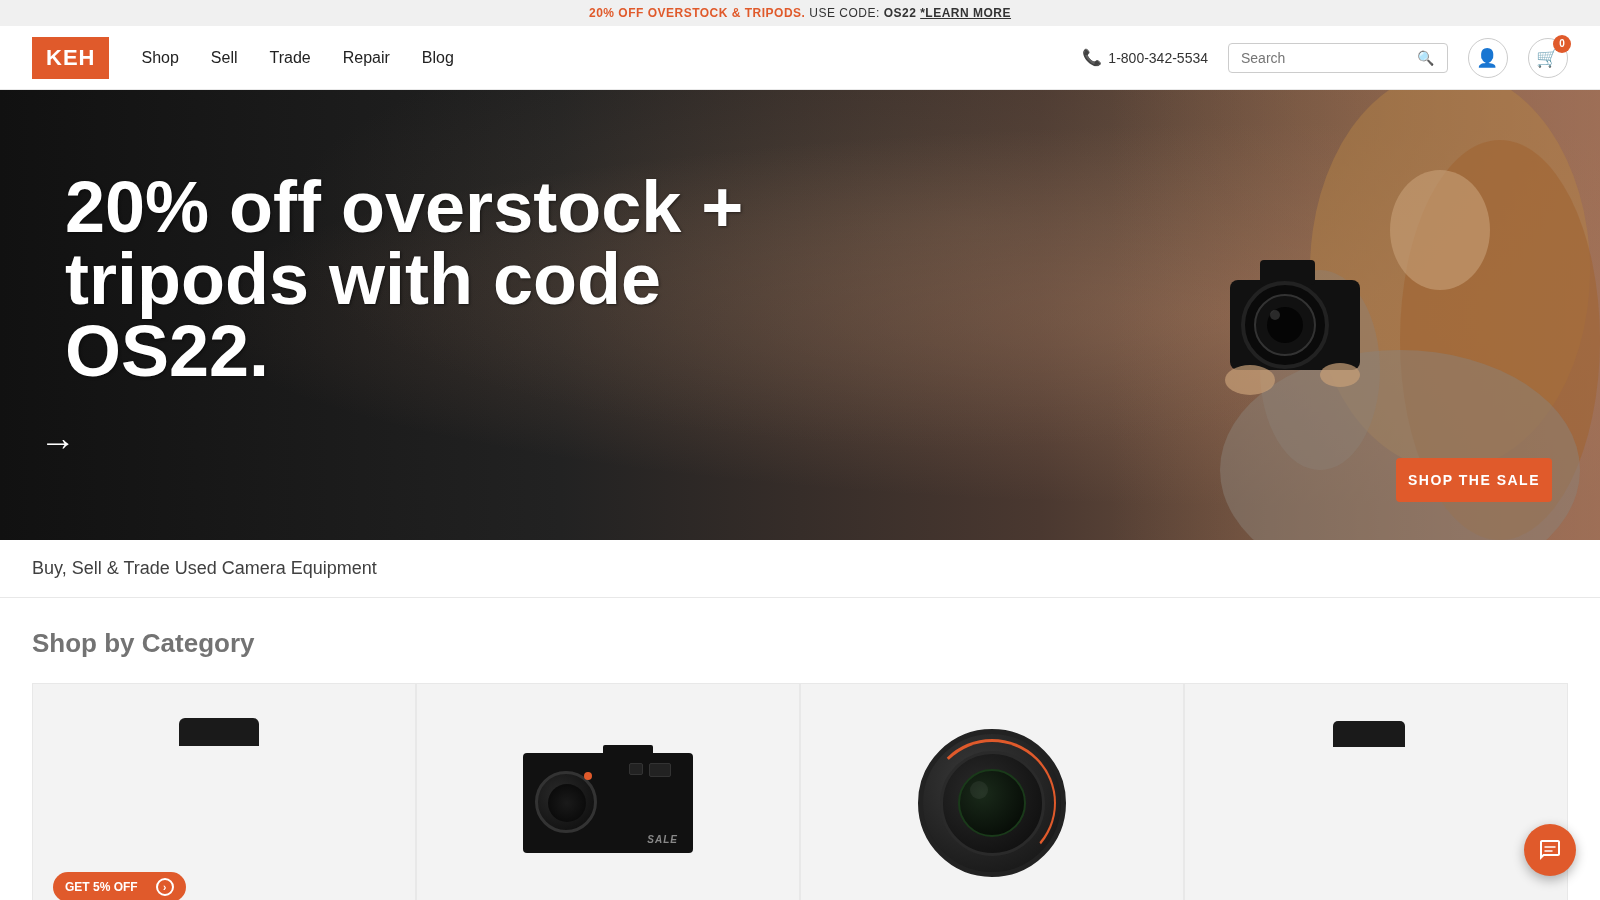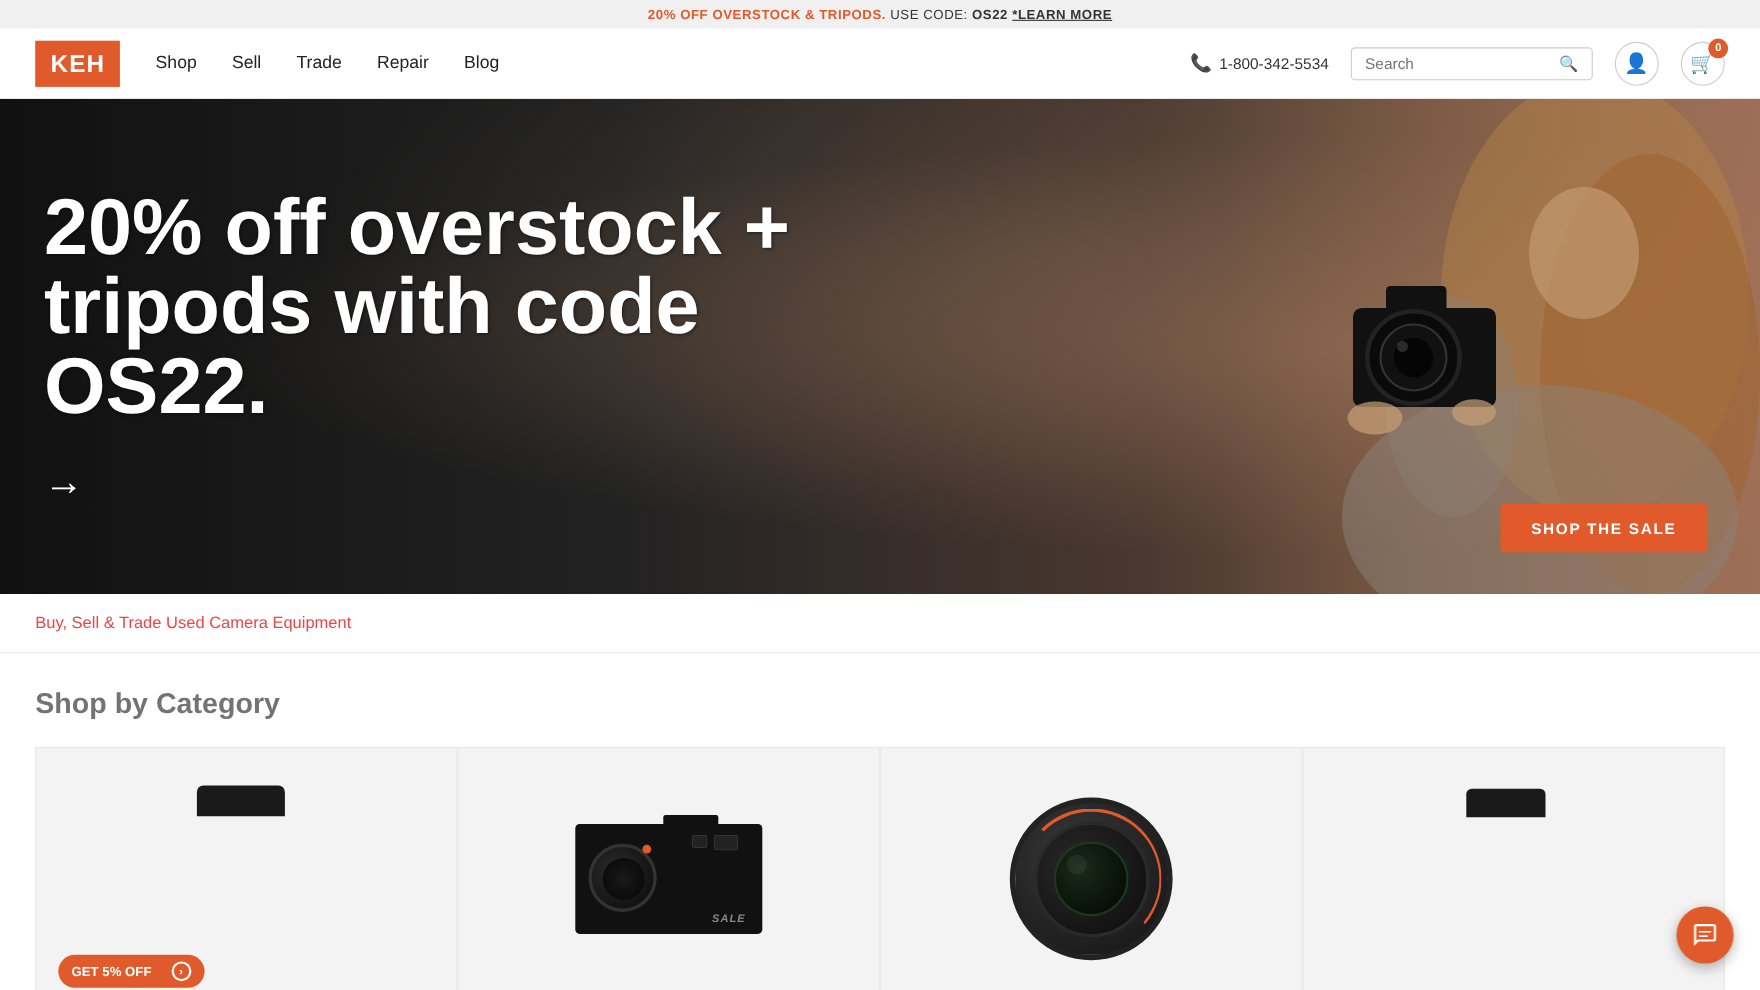--- a/index.html
+++ b/index.html
@@ -147,48 +147,49 @@
       justify-content: center;
       padding: 40px 40px;
     }
     .hero-title {
       font-size: 72px;
       font-weight: 900;
       color: #fff;
       line-height: 1.0;
       max-width: 700px;
       text-shadow: 1px 1px 3px rgba(0,0,0,0.5);
+      margin-left: 25px;
     }
     .hero-arrow {
       margin-top: 30px;
       color: #fff;
       font-size: 36px;
       cursor: pointer;
     }
     .shop-sale-btn {
       position: absolute;
       bottom: 38px;
       right: 48px;
       background: #e05a2b;
       color: #fff;
       border: none;
-      padding: 14px 28px;
+      padding: 14px 12px;
       font-size: 14px;
       font-weight: 800;
       letter-spacing: 1.5px;
       cursor: pointer;
       border-radius: 4px;
       text-transform: uppercase;
     }
 
     
     .tagline-bar {
       padding: 18px 32px;
-      font-size: 15px;
-      color: #ef4444;
+      font-size: 18px;
+      color: #404040;
       border-bottom: 1px solid #e8e8e8;
     }
 
     
     .shop-section {
       padding: 30px 32px 20px;
     }
     .shop-section h2 {
       font-size: 26px;
       font-weight: 700;

